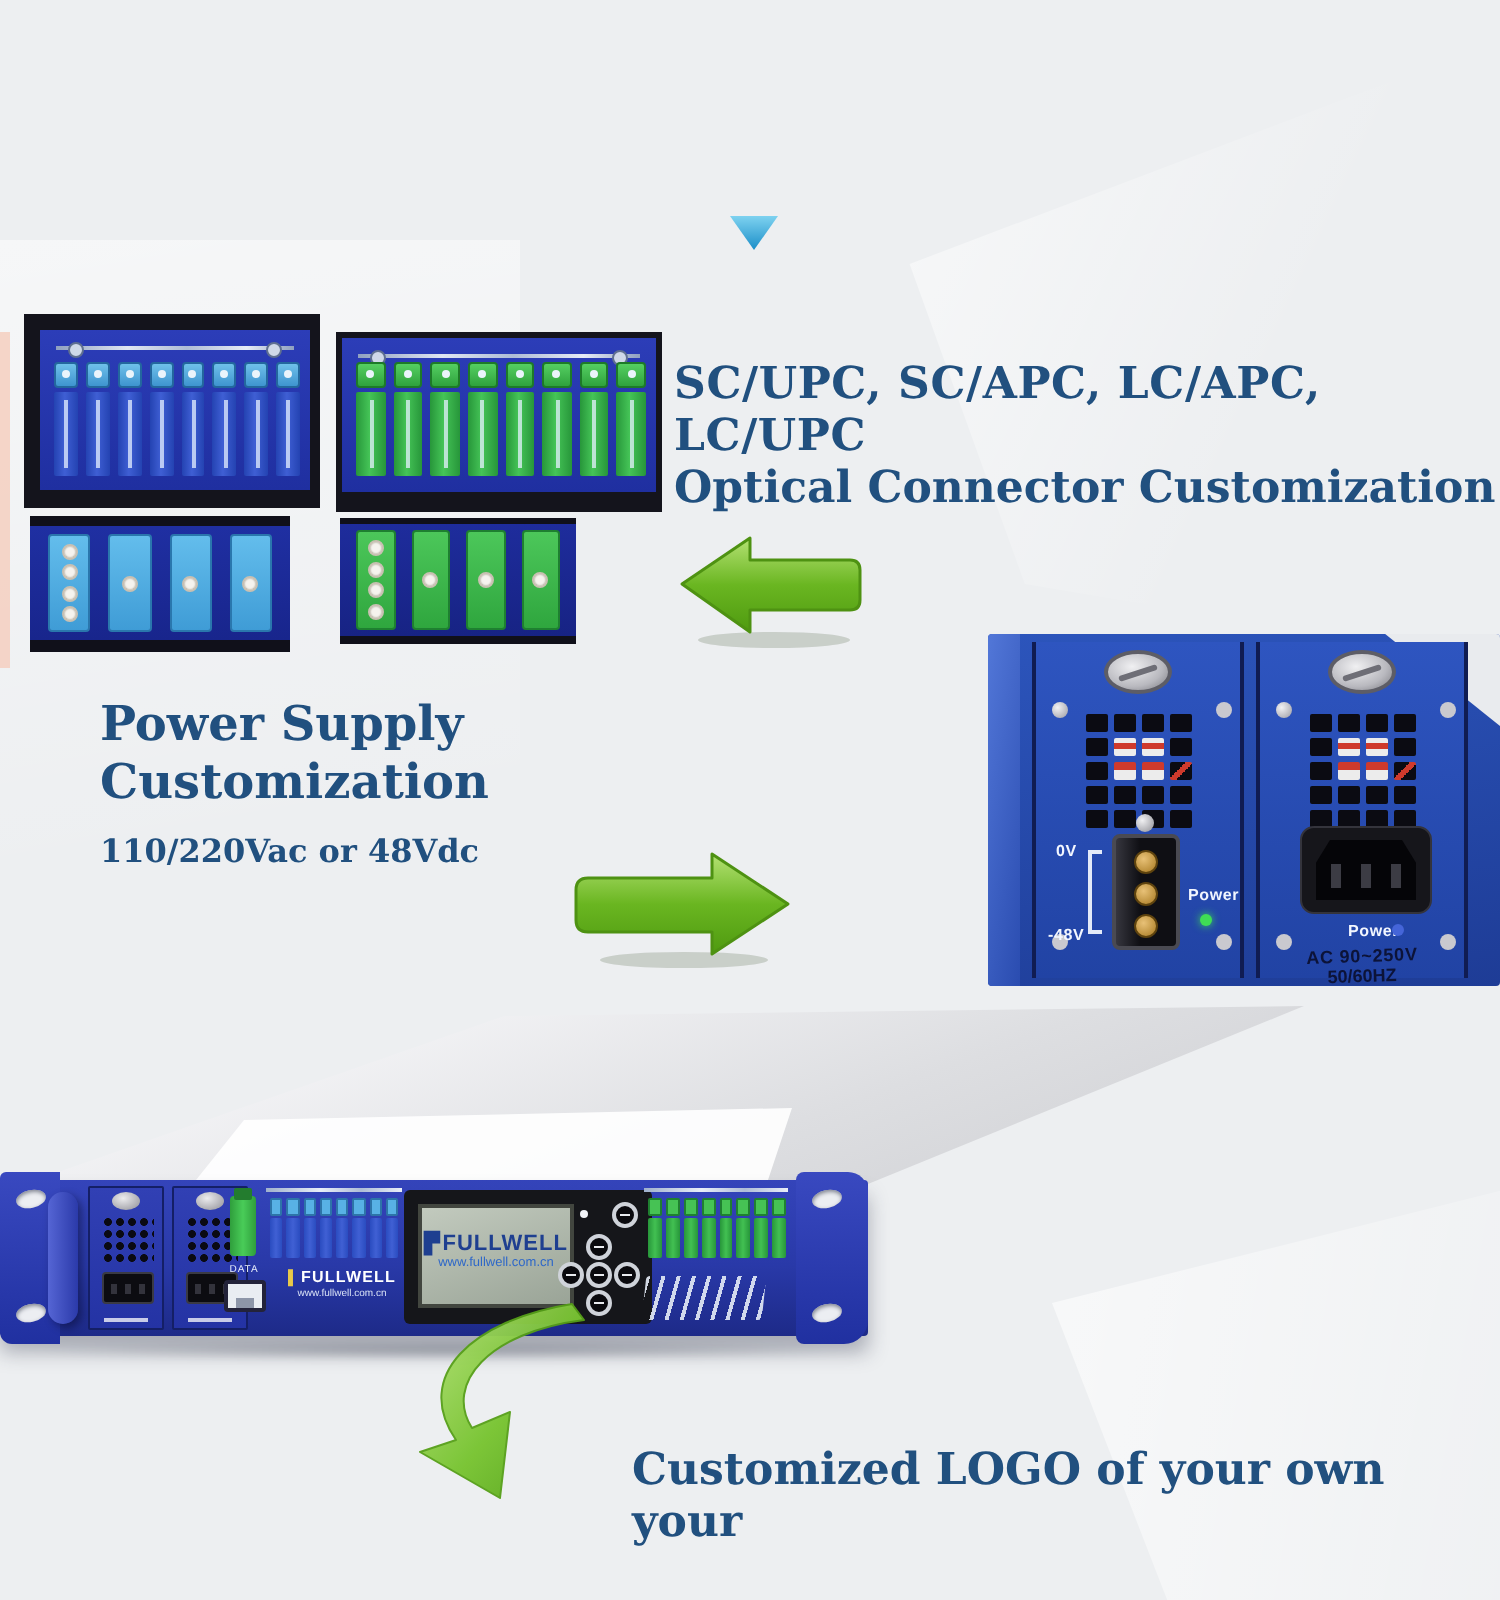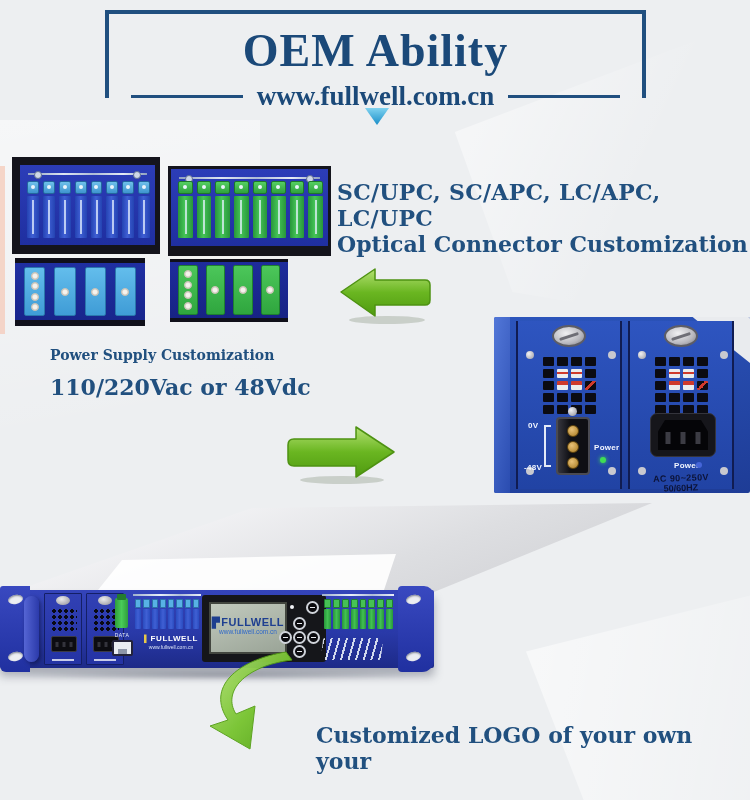--- a/index.html
+++ b/index.html
@@ -76,22 +76,22 @@
   .lc.green { background:linear-gradient(180deg,#4cc75a,#2fa63e); border:1px solid #1e8030; }
   .lc .ferrule { width:8px; height:8px; border-radius:50%; background:#f6f3ee;
     border:1px solid #c9c0b2; box-shadow:inset 0 0 1px #8c8474; }
 
   
   .slab { font-family:"DejaVu Serif", serif; font-weight:bold; color:#21507f; }
   .optical-text { position:absolute; left:337px; top:164px; width:412px; }
   .optical-text .t1 { font-size:22px; }
   .optical-text .t2 { font-size:22px; margin-top:15px; letter-spacing:.3px; }
   .power-text { position:absolute; left:50px; top:347px; width:360px; }
-  .power-text .t1 { font-size:14px; }
-  .power-text .t2 { font-size:22px; margin-top:11px; }
+  .power-text .t1 { font-size:24px; }
+  .power-text .t2 { font-size:16px; margin-top:11px; }
   .logo-caption { position:absolute; left:316px; top:722px; width:420px; font-size:22px; }
 
   
   .arrow { position:absolute; }
   .a-left { left:337px; top:264px; }
   .a-right { left:284px; top:422px; }
   .a-curve { left:198px; top:650px; }
 
   
   .psu-photo { position:absolute; left:494px; top:317px; width:256px; height:176px;
@@ -247,28 +247,20 @@
 </head>
 <body>
 
 <div class="frame">
 
   <div class="wedge wedge1"></div>
   <div class="wedge wedge2"></div>
   <div class="wedge wedge3"></div>
   <div class="pink-strip"></div>
 
-  <div class="header-box">
-    <div class="header-title">OEM Ability</div>
-    <div class="site-row">
-      <span class="hline l"></span>
-      <span class="site-text">www.fullwell.com.cn</span>
-      <span class="hline r"></span>
-    </div>
-  </div>
   <svg class="down-arrow" width="26" height="20" viewBox="0 0 26 20">
     <defs>
         <linearGradient id="gD" x1="0" y1="0" x2="0" y2="1">
       <stop offset="0" stop-color="#7ed2f0"></stop>
           <stop offset="1" stop-color="#1a8ec8"></stop>
     </linearGradient>
       </defs>
     <polygon points="1,2 25,2 13,19" fill="url(#gD)"></polygon>
   </svg>
 

